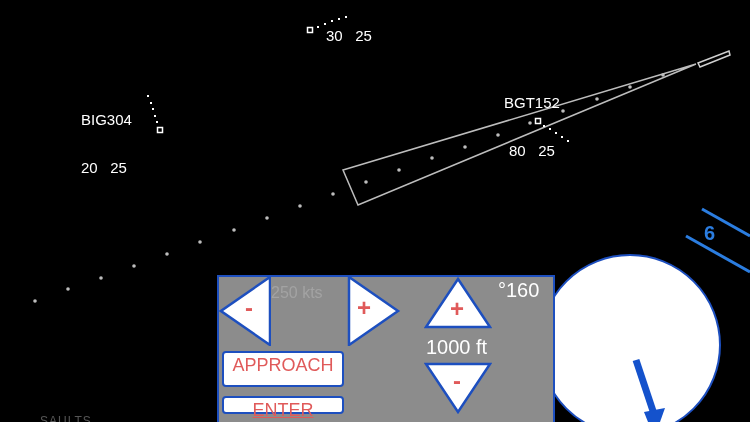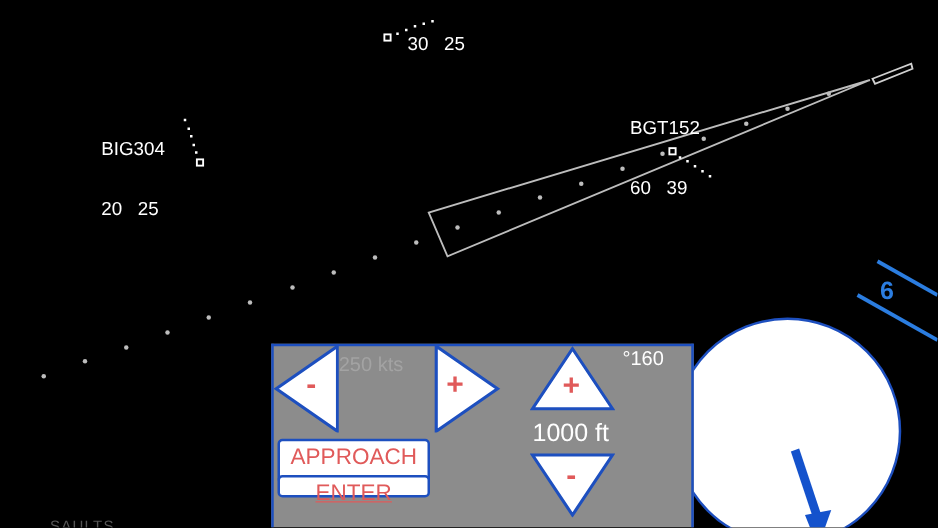--- a/index.html
+++ b/index.html
@@ -2,21 +2,21 @@
 <html><head>
 <meta charset="utf-8">
 <style>
   html, body { margin:0; padding:0; background:#000; }
   body { width:750px; height:422px; position:relative; overflow:hidden; font-family:"Liberation Sans", sans-serif; }
   #radar { position:absolute; left:0; top:0; width:750px; height:422px; }
   .ac-label { position:absolute; color:#fff; font-size:15px; line-height:16px; white-space:pre; }
   .panel { position:absolute; left:217px; top:275px; width:338px; height:147px; background:#8c8c8c; border:2px solid #1d4fbf; box-sizing:border-box; border-bottom:none; }
   .kts { position:absolute; left:271px; top:284px; color:#a3a3a3; font-size:16px; }
   .alt { position:absolute; left:426px; top:336px; color:#fff; font-size:20px; }
-  .hdg { position:absolute; left:498px; top:279px; color:#fff; font-size:16px; }
+  .hdg { position:absolute; left:498px; top:279px; color:#fff; font-size:20px; }
   .btn { position:absolute; background:#fff; border:2px solid #1d4fbf; border-radius:4px; color:#e05a5a; font-size:18px; text-align:center; box-sizing:border-box; cursor:pointer; }
   .tri { position:absolute; cursor:pointer; }
   .tri span { position:absolute; color:#e05a5a; font-size:24px; font-weight:bold; }
   .cut { position:absolute; left:40px; top:414px; color:#555; font-size:12px; letter-spacing:1px; }
   .rwnum { position:absolute; left:704px; top:222px; color:#2b7de0; font-size:20px; font-weight:bold; }
 </style>
 </head>
 <body>
 
 <svg id="radar" viewBox="0 0 750 422">
@@ -94,23 +94,23 @@
   </g>
 </svg>
 
 <div class="ac-label" style="left:326px;top:-4px;">
   <div>30   25</div>
 </div>
 <div class="ac-label" style="left:81px;top:80px;">
   <div>BIG304</div>
   <div>20   25</div>
 </div>
-<div class="ac-label" style="left:504px;top:63px;">
+<div class="ac-label" style="left:504px;top:63px;text-align:center;">
   <div>BGT152</div>
-  <div>60   39</div>
+  <div>80   25</div>
 </div>
 
 <div class="rwnum">6</div>
 <div class="cut">SAULTS</div>
 
 <div class="panel"></div>
 
 <div class="tri" style="left:219px;top:276px;width:52px;height:70px;">
   <svg width="52" height="70">
       <polygon points="51,1 51,69 2,35" fill="#fff" stroke="#1d4fbf" stroke-width="2.5"></polygon>
@@ -135,13 +135,13 @@
 <div class="tri" style="left:424px;top:362px;width:68px;height:52px;">
   <svg width="68" height="52">
       <polygon points="2,2 66,2 34,50" fill="#fff" stroke="#1d4fbf" stroke-width="2.5"></polygon>
     </svg>
   <span style="left:29px;top:5px;">-</span>
 </div>
 
 <div class="hdg">°160</div>
 
 <div class="btn" style="left:222px;top:351px;width:122px;height:36px;line-height:24px;">APPROACH</div>
-<div class="btn" style="left:222px;top:380px;width:122px;height:18px;line-height:24px;text-decoration:underline;">ENTER</div>
+<div class="btn" style="left:222px;top:396px;width:122px;height:18px;line-height:24px;text-decoration:underline;">ENTER</div>
 
 </body></html>

